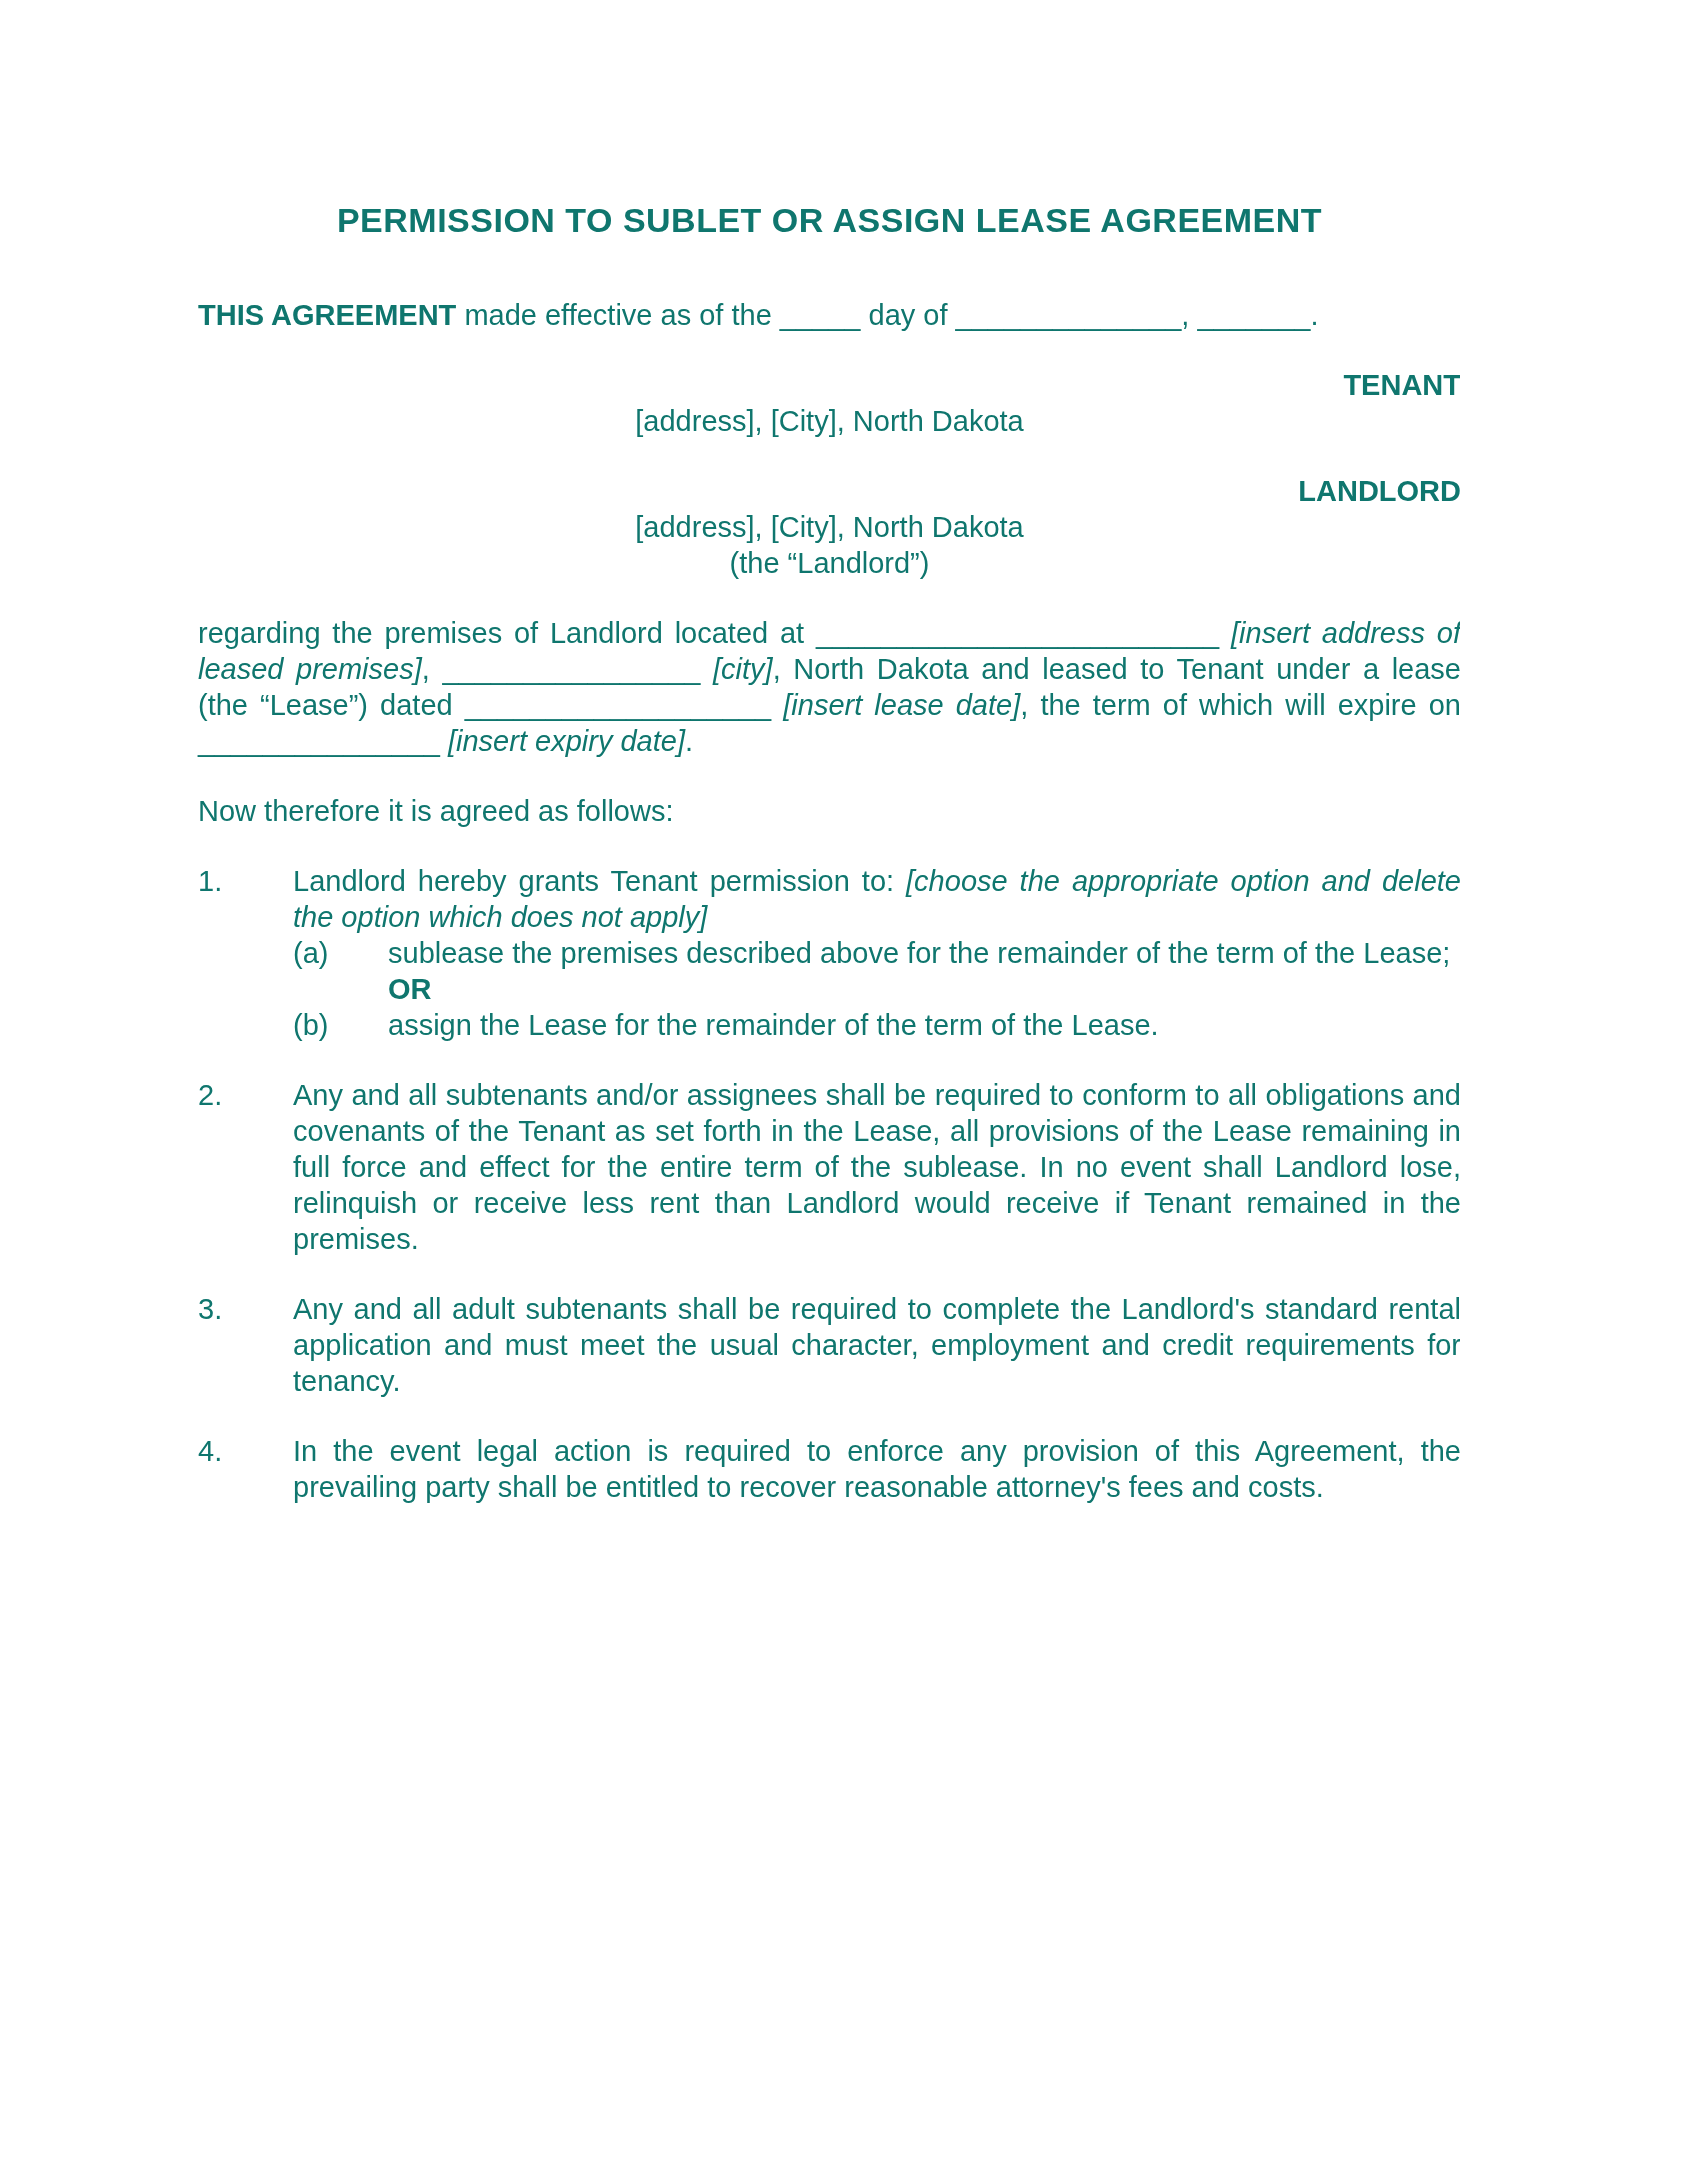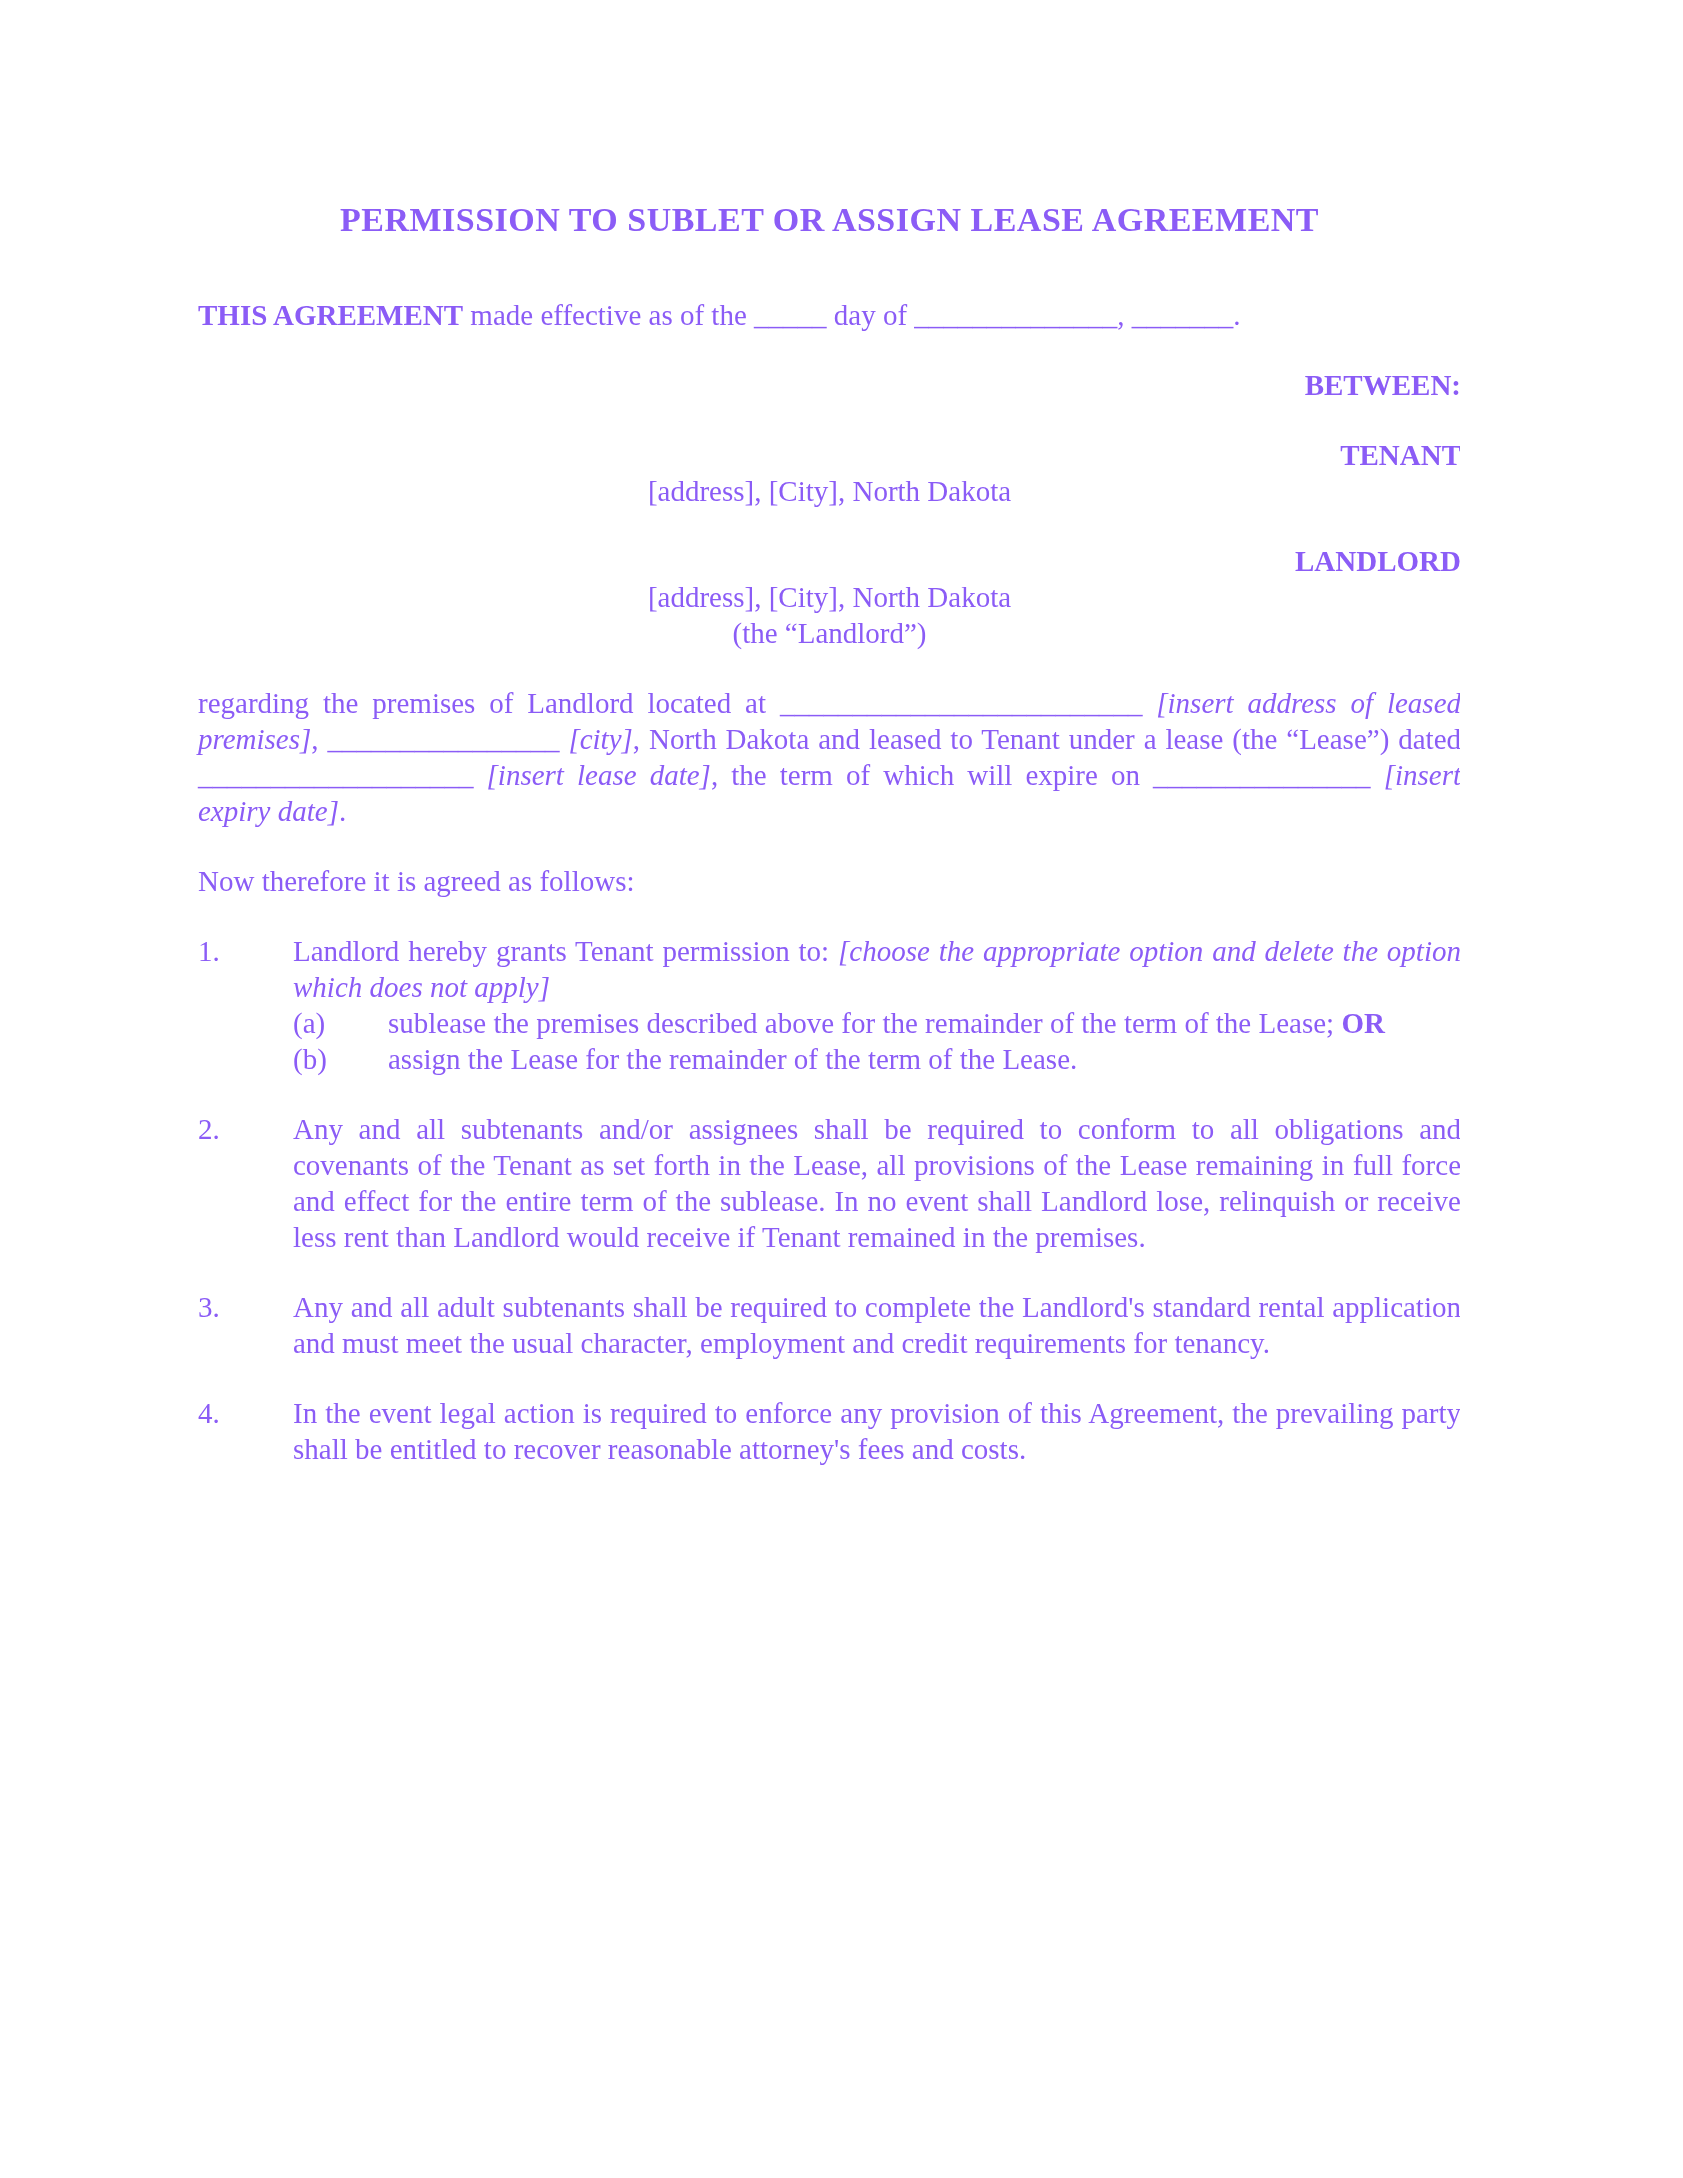--- a/index.html
+++ b/index.html
@@ -7,22 +7,22 @@
     padding: 0;
     background: #ffffff;
     width: 1683px;
     height: 2178px;
   }
   .page {
     position: relative;
     width: 1460px;
     height: 2178px;
     background: #ffffff;
-    font-family: Liberation Serif, serif;
-    color: #8b5cf6;
+    font-family: Liberation Sans, sans-serif;
+    color: #0f766e;
     overflow: hidden;
   }
   .content {
     position: absolute;
     left: 198px;
     top: 0;
     width: 1263px;
     padding-top: 198px;
     font-size: 29px;
     line-height: 36px;
@@ -57,21 +57,20 @@
 </head>
 <body>
 
 <div class="page">
   <div class="content">
 
     <h1 class="title">PERMISSION TO SUBLET OR ASSIGN LEASE AGREEMENT</h1>
 
     <p class="para"><span class="b">THIS AGREEMENT</span><span> made effective as of the _____ day of ______________, _______.</span></p>
 
-    <p class="para b">BETWEEN:</p>
 
     <div class="center-block">
       <div class="b">TENANT</div>
       <div>[address], [City], North Dakota</div>
     </div>
 
 
     <div class="center-block">
       <div class="b">LANDLORD</div>
       <div>[address], [City], North Dakota</div>

